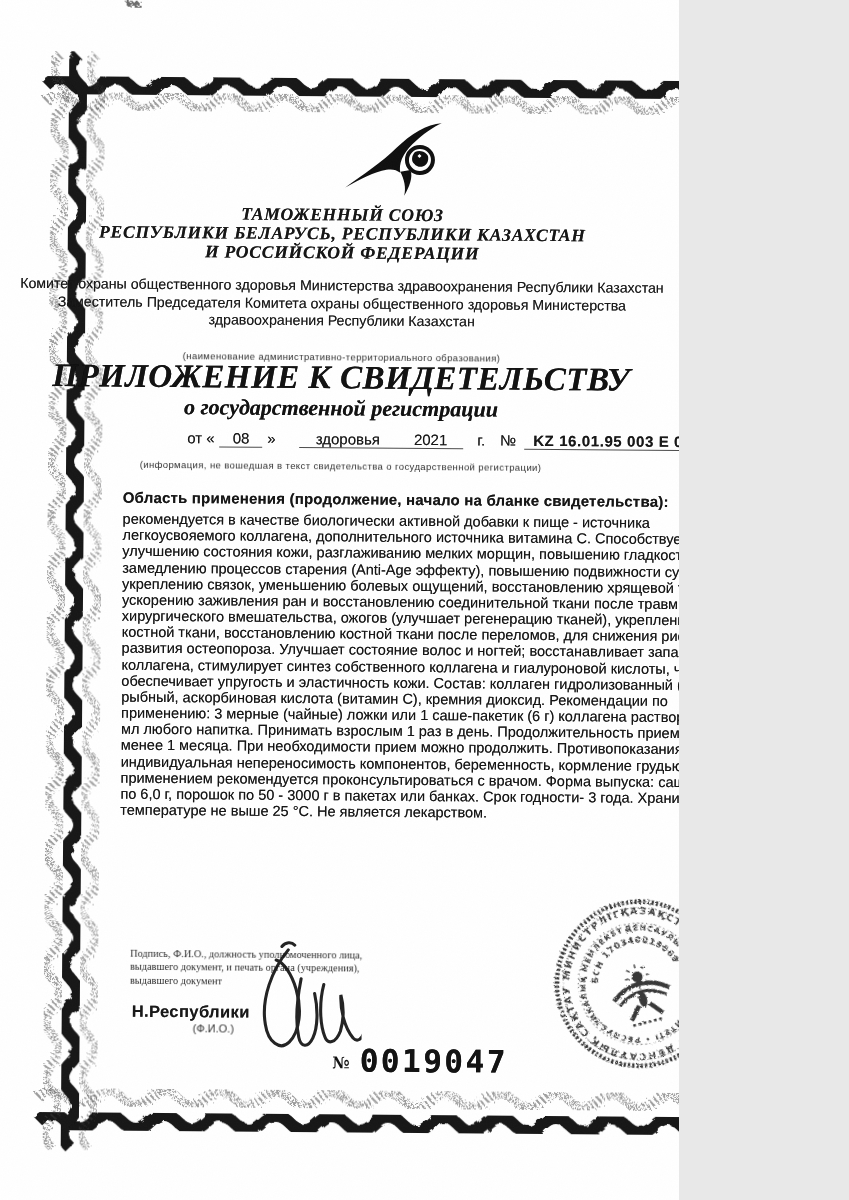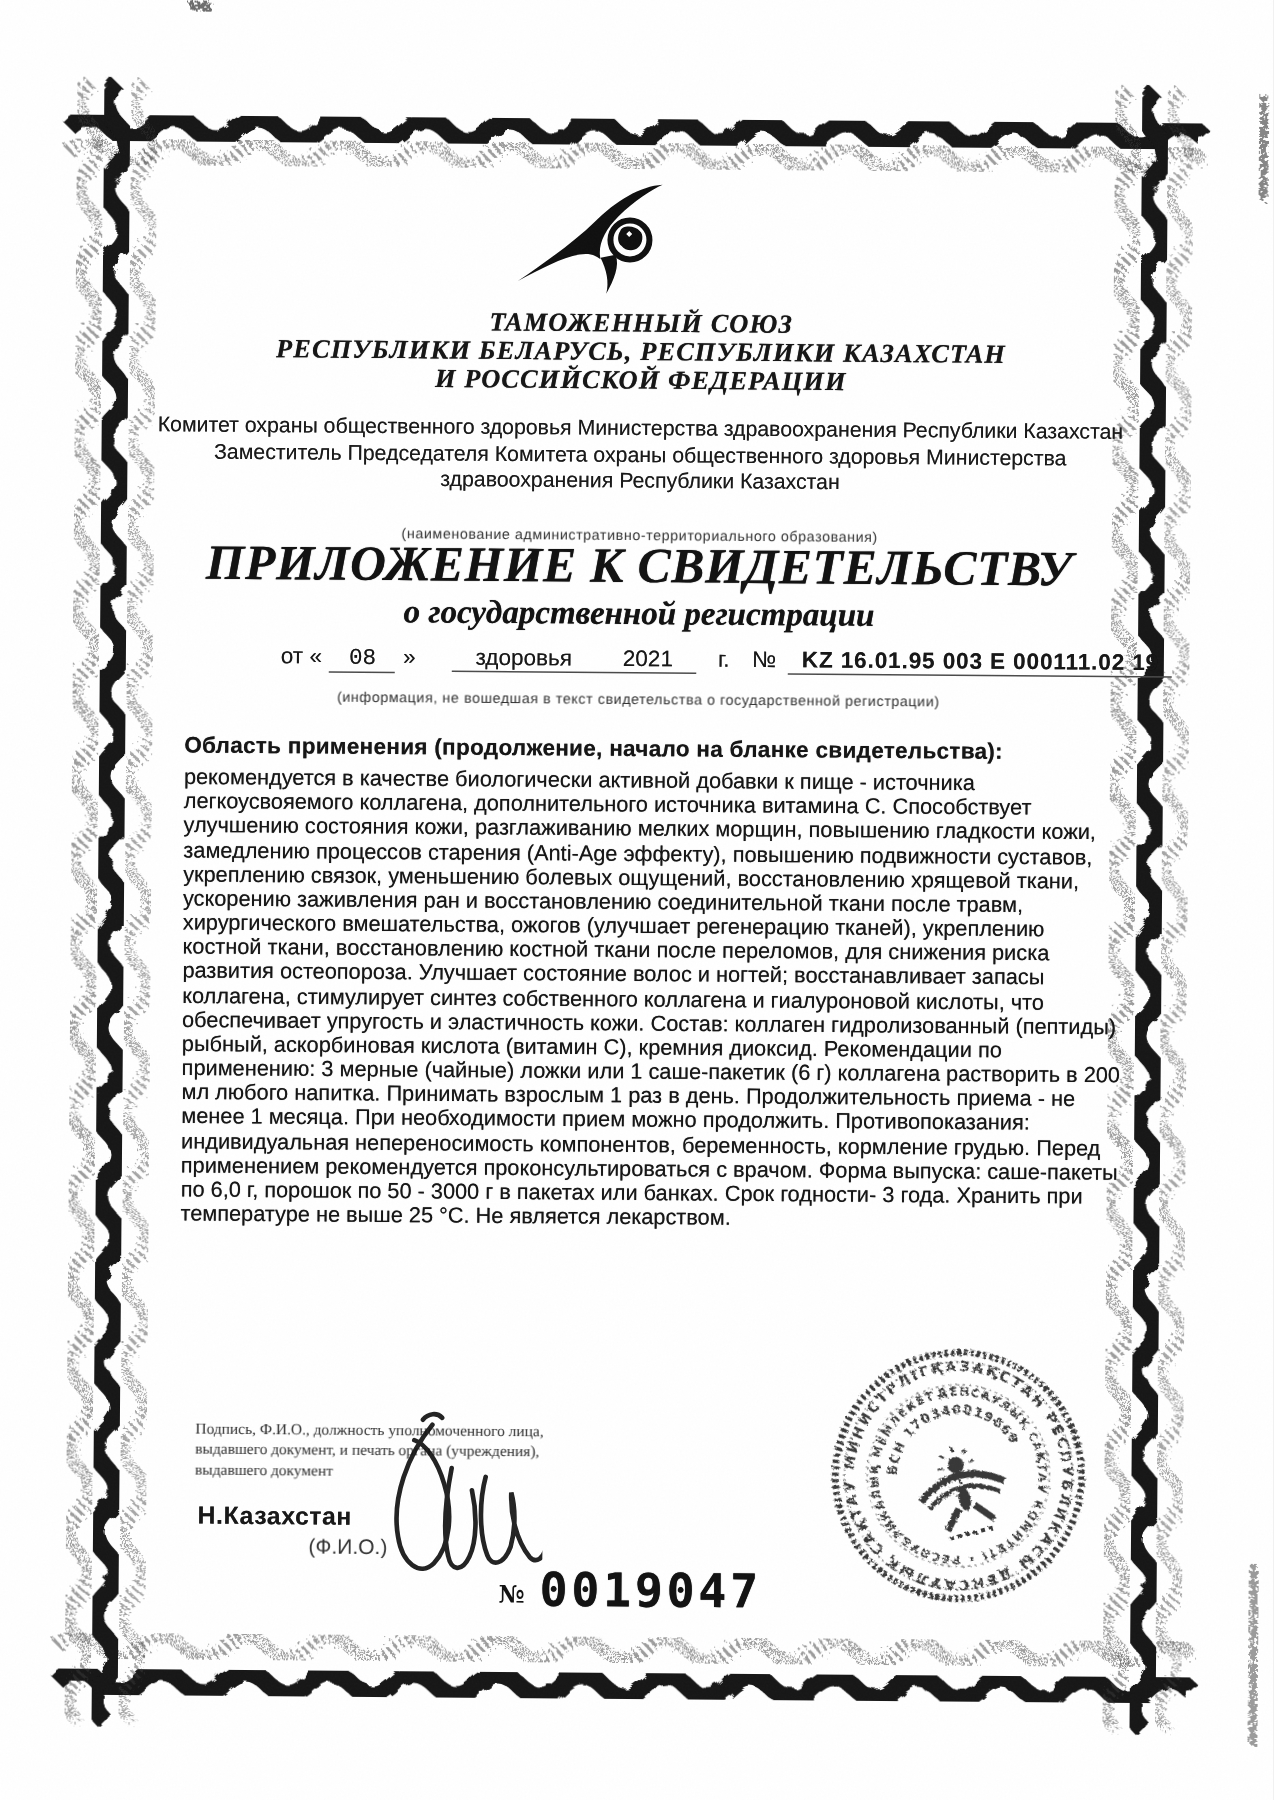--- a/index.html
+++ b/index.html
@@ -1,16 +1,16 @@
 <!DOCTYPE html>
 <html><head>
 <meta charset="utf-8">
 <style>
   html,body{margin:0;padding:0;background:#e8e8e8;}
-  .page{position:relative;width:849px;height:1200px;background:#ffffff;overflow:hidden;
+  .page{position:relative;width:679px;height:1200px;background:#ffffff;overflow:hidden;
         font-family:"Liberation Sans",sans-serif;color:#1a1a1a;}
   .tilt{position:absolute;inset:0;transform:rotate(0.45deg);transform-origin:420px 600px;}
   .abs{position:absolute;}
   svg{display:block;}
 
   
   .org{left:0;right:0;top:206px;text-align:center;
        font-family:"Liberation Serif",serif;font-style:italic;font-weight:bold;
        font-size:17.5px;line-height:19px;letter-spacing:.8px;color:#151515;
        text-shadow:0 0 .5px rgba(0,0,0,.75);}
@@ -24,39 +24,39 @@
        font-family:"Liberation Serif",serif;font-style:italic;font-weight:bold;
        font-size:33px;letter-spacing:.5px;color:#111;text-shadow:0 0 .6px rgba(0,0,0,.8);}
   .title-sub{left:0;right:0;top:396px;text-align:center;
        font-family:"Liberation Serif",serif;font-style:italic;font-weight:bold;
        font-size:22px;color:#111;text-shadow:0 0 .5px rgba(0,0,0,.8);}
 
   
   .dl{left:186px;top:431px;display:flex;align-items:baseline;white-space:nowrap;
       font-size:15px;color:#161616;text-shadow:0 0 .4px rgba(0,0,0,.6);}
   .ul{border-bottom:1.4px solid #4a4a4a;text-align:center;}
-  .dl .day{padding:0 13px;margin-left:5px;font-family:Liberation Mono, monospace;}
+  .dl .day{padding:0 13px;margin-left:5px;}
   .dl .q2{margin-left:5px;}
   .dl .my{margin-left:24px;padding:0 16px;display:inline-flex;}
   .dl .gap{display:inline-block;width:34px;}
   .dl .gsuf{margin-left:14px;}
   .dl .nol{margin-left:15px;}
   .dl .num{margin-left:8px;padding:0 9px;font-weight:600;letter-spacing:.6px;}
 
   
   .scope{left:122px;top:492px;width:628px;font-size:14.5px;line-height:16.15px;
       color:#141414;text-shadow:0 0 .45px rgba(0,0,0,.65);}
   .scope .hd{font-weight:bold;font-size:15px;letter-spacing:.2px;margin-bottom:5px;}
 
   
   .sigcap{left:133px;top:949px;width:270px;font-family:"Liberation Serif",serif;
       font-size:10.3px;line-height:13.4px;color:#2c2c2c;filter:blur(.35px);}
   .signame{left:135px;top:1004px;font-size:16.5px;font-weight:600;letter-spacing:.4px;
       color:#171717;text-shadow:0 0 .4px rgba(0,0,0,.6);}
-  .signote{left:209px;top:1024px;font-size:14px;color:#333;filter:blur(.3px);}
+  .signote{left:196px;top:1024px;font-size:11px;color:#333;filter:blur(.3px);}
 
   
   .serial{left:336px;top:1046px;display:flex;align-items:flex-end;color:#111;}
   .serial .lab{font-size:16px;font-weight:bold;margin-right:10px;margin-bottom:3px;
       font-family:"DejaVu Serif",serif;}
   .serial .nmb{font-family:"DejaVu Sans Mono",monospace;font-size:31px;font-weight:bold;
       letter-spacing:2.5px;line-height:30px;text-shadow:0 0 .5px rgba(0,0,0,.8);}
 </style>
 </head>
 <body>
@@ -142,21 +142,21 @@
   <div class="abs scope">
     <div class="hd">Область применения (продолжение, начало на бланке свидетельства):</div>
     <div>рекомендуется в качестве биологически активной добавки к пище - источника легкоусвояемого коллагена, дополнительного источника витамина С. Способствует улучшению состояния кожи, разглаживанию мелких морщин, повышению гладкости кожи, замедлению процессов старения (Anti-Age эффекту), повышению подвижности суставов, укреплению связок, уменьшению болевых ощущений, восстановлению хрящевой ткани, ускорению заживления ран и восстановлению соединительной ткани после травм, хирургического вмешательства, ожогов (улучшает регенерацию тканей), укреплению костной ткани, восстановлению костной ткани после переломов, для снижения риска развития остеопороза. Улучшает состояние волос и ногтей; восстанавливает запасы коллагена, стимулирует синтез собственного коллагена и гиалуроновой кислоты, что обеспечивает упругость и эластичность кожи. Состав: коллаген гидролизованный (пептиды) рыбный, аскорбиновая кислота (витамин С), кремния диоксид. Рекомендации по применению: 3 мерные (чайные) ложки или 1 саше-пакетик (6 г) коллагена растворить в 200 мл любого напитка. Принимать взрослым 1 раз в день. Продолжительность приема - не менее 1 месяца. При необходимости прием можно продолжить. Противопоказания: индивидуальная непереносимость компонентов, беременность, кормление грудью. Перед применением рекомендуется проконсультироваться с врачом. Форма выпуска: саше-пакеты по 6,0 г, порошок по 50 - 3000 г в пакетах или банках. Срок годности- 3 года. Хранить при температуре не выше 25 °С. Не является лекарством.</div>
   </div>
 
   <div class="abs sigcap">
     <div>Подпись, Ф.И.О., должность уполномоченного лица,</div>
     <div>выдавшего документ, и печать органа (учреждения),</div>
     <div>выдавшего документ</div>
   </div>
-  <div class="abs signame">Н.Казахстан</div>
+  <div class="abs signame">Н.Республики</div>
   <div class="abs signote">(Ф.И.О.)</div>
 
   <svg class="abs" style="left:240px;top:938px;" width="125" height="122" viewBox="0 0 125 122">
     <g fill="none" stroke="#101010" stroke-width="3.1" stroke-linecap="round" opacity=".92" transform="rotate(-6 62 60)">
       <path d="M50 8 C54 4 60 4 63 8"></path>
       <path d="M56 12 C38 30 24 58 26 84 C27 102 38 112 48 104 C60 94 64 72 60 52 C57 36 50 24 43 21"></path>
       <path d="M66 42 C60 62 56 84 58 100 C59 110 66 112 72 102 C78 92 80 74 78 58"></path>
       <path d="M88 50 C82 66 80 88 84 102 C86 110 94 110 100 98 C104 88 106 74 104 62 C102 76 104 94 112 106 C116 111 121 108 124 100"></path>
     </g>
   </svg>

